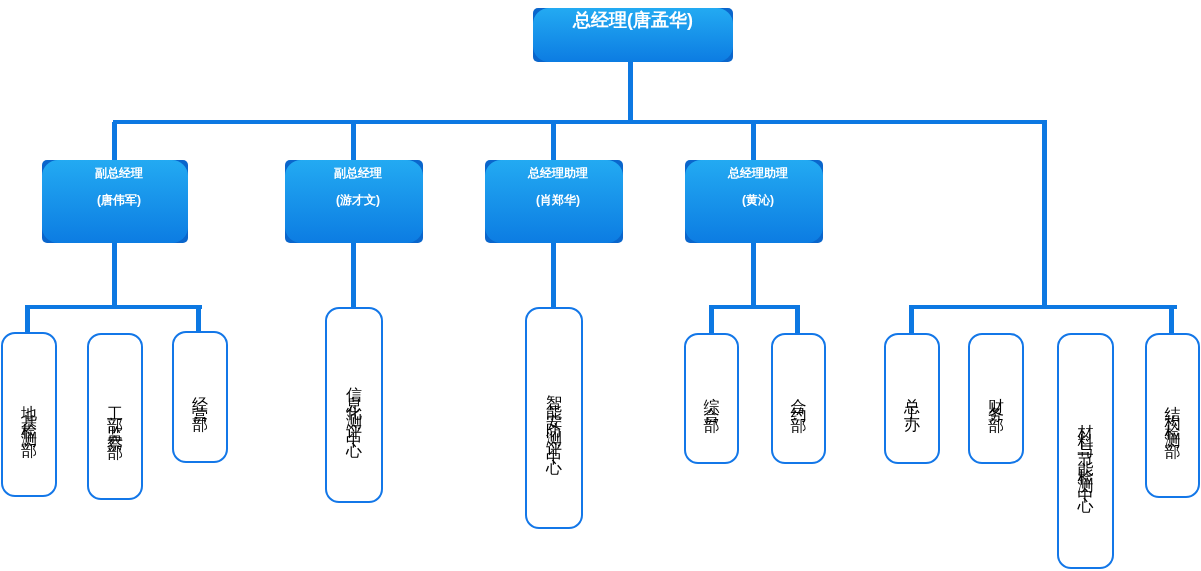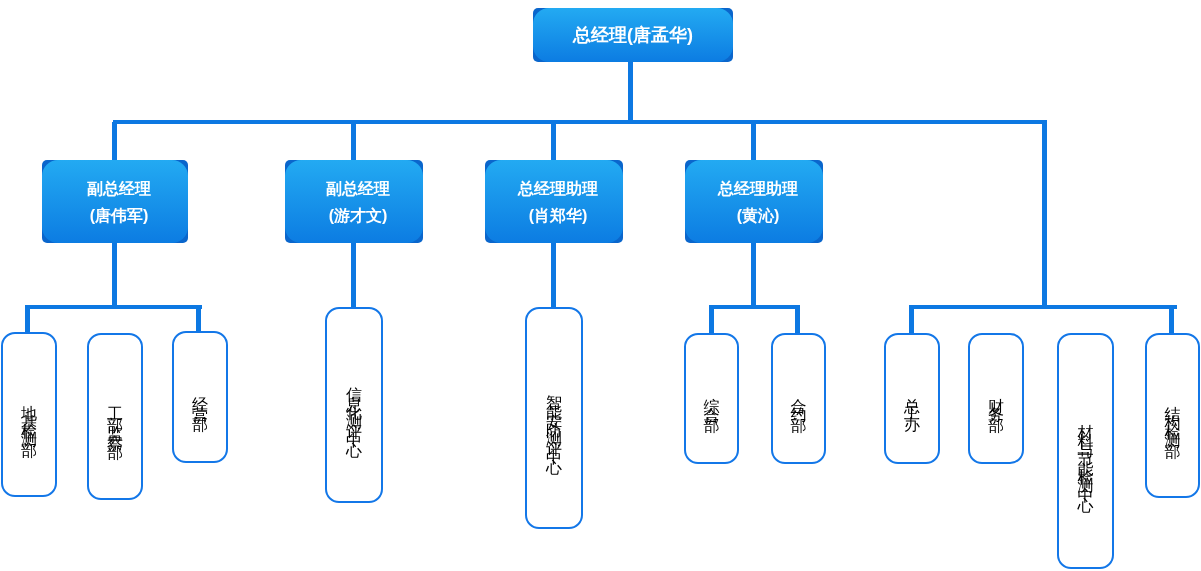--- a/index.html
+++ b/index.html
@@ -11,25 +11,25 @@
     overflow:hidden;
   }
   
   .line { position:absolute; background:#0d78e2; }
   
   .bnode { position:absolute; background:#0a66cc; border-radius:5px; }
   .bnode .inner {
     position:absolute; inset:0;
     border-radius:16px;
     background:linear-gradient(180deg,#23aaf2 0%,#0c7ce2 100%);
-    display:flex; flex-direction:column; align-items:center; justify-content:center;
+    display:flex; flex-direction:column; align-items:center; justify-content:flex-start;
     color:#ffffff; font-weight:bold; text-align:center;
   }
   .bnode.root .inner { font-size:18px; }
-  .bnode.l2 .inner { font-size:16px; line-height:27px;padding-left:8px; }
+  .bnode.l2 .inner { font-size:12px; line-height:27px;padding-left:8px; }
   
   .dept {
     position:absolute;
     background:#ffffff;
     border:2px solid #1377e8;
     border-radius:14px;
     display:flex; align-items:center; justify-content:center;
     box-sizing:border-box;
   }
   .dept .vtxt {

